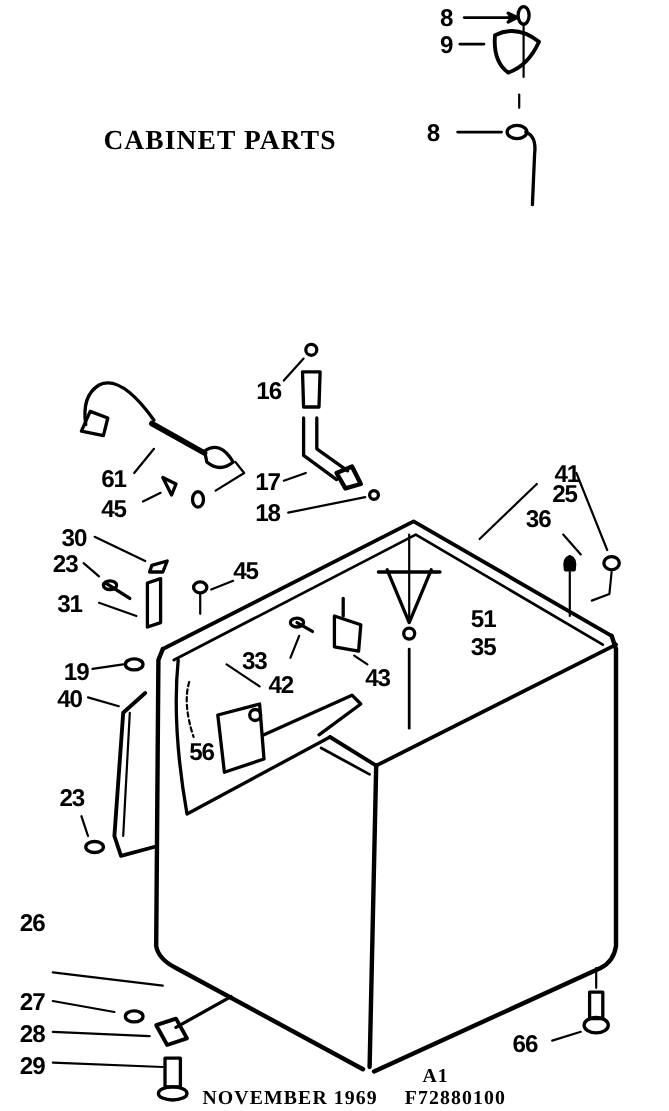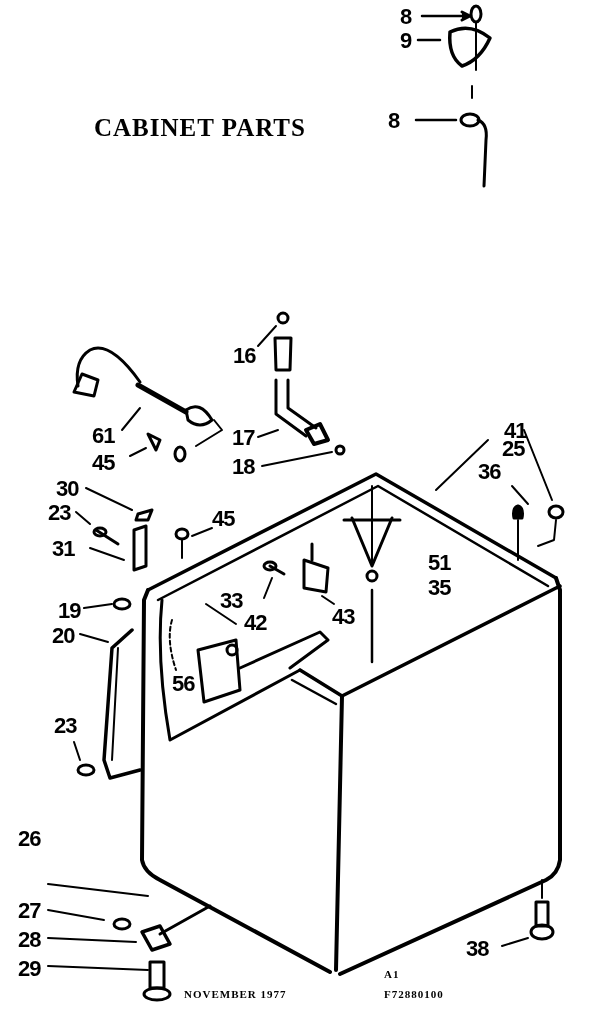--- a/index.html
+++ b/index.html
@@ -1,20 +1,20 @@
 <!DOCTYPE html>
 <html><head>
 <meta charset="utf-8">
 <style>
   html, body { margin:0; padding:0; background:#ffffff; }
   body { width:608px; height:1010px; position:relative; overflow:hidden; font-family:"DejaVu Sans", sans-serif; }
   #canvas { position:absolute; left:0; top:0; width:608px; height:1010px; }
   .title { position:absolute; left:94px; top:114px; font-family:Liberation Serif, serif; font-weight:bold; font-size:25px; letter-spacing:1px; color:#000; }
   .lbl { position:absolute; font-family:"Liberation Sans", sans-serif; font-weight:bold; font-size:22px; color:#000; line-height:1; letter-spacing:-1px; }
-  .footer { position:absolute; font-family:"Liberation Serif", serif; font-weight:bold; font-size:11px; color:#000; letter-spacing:1px; }
+  .footer { position:absolute; font-family:"Liberation Serif", serif; font-weight:bold; font-size:18px; color:#000; letter-spacing:1px; }
 </style>
 </head>
 <body>
 
 <svg id="canvas" viewBox="0 0 608 1010" xmlns="http://www.w3.org/2000/svg" fill="none" stroke="#000" stroke-width="3" stroke-linecap="round" stroke-linejoin="round">
 
   <g>
     <path d="M422 16 L468 16" stroke-width="2.5"></path>
     <path d="M462 12 L470 16 L462 20" fill="#000"></path>
     <ellipse cx="476" cy="14" rx="5" ry="8" stroke-width="3"></ellipse>
@@ -150,24 +150,24 @@
 <div class="lbl" style="left:52px;top:538px">31</div>
 <div class="lbl" style="left:504px;top:420px">41</div>
 <div class="lbl" style="left:502px;top:438px">25</div>
 <div class="lbl" style="left:478px;top:461px">36</div>
 <div class="lbl" style="left:428px;top:552px">51</div>
 <div class="lbl" style="left:428px;top:577px">35</div>
 <div class="lbl" style="left:58px;top:600px">19</div>
 <div class="lbl" style="left:220px;top:590px">33</div>
 <div class="lbl" style="left:244px;top:612px">42</div>
 <div class="lbl" style="left:332px;top:606px">43</div>
-<div class="lbl" style="left:52px;top:625px">20</div>
+<div class="lbl" style="left:52px;top:625px">40</div>
 <div class="lbl" style="left:172px;top:673px">56</div>
 <div class="lbl" style="left:54px;top:715px">23</div>
 <div class="lbl" style="left:18px;top:828px">26</div>
 <div class="lbl" style="left:18px;top:900px">27</div>
 <div class="lbl" style="left:18px;top:929px">28</div>
-<div class="lbl" style="left:466px;top:938px">38</div>
+<div class="lbl" style="left:466px;top:938px">66</div>
 <div class="lbl" style="left:18px;top:958px">29</div>
 
-<div class="footer" style="left:184px;top:988px">NOVEMBER 1977</div>
+<div class="footer" style="left:184px;top:988px">NOVEMBER 1969</div>
 <div class="footer" style="left:384px;top:968px">A1</div>
-<div class="footer" style="left:384px;top:988px">F72880100</div>
+<div class="footer" style="left:368px;top:988px">F72880100</div>
 
 </body></html>

